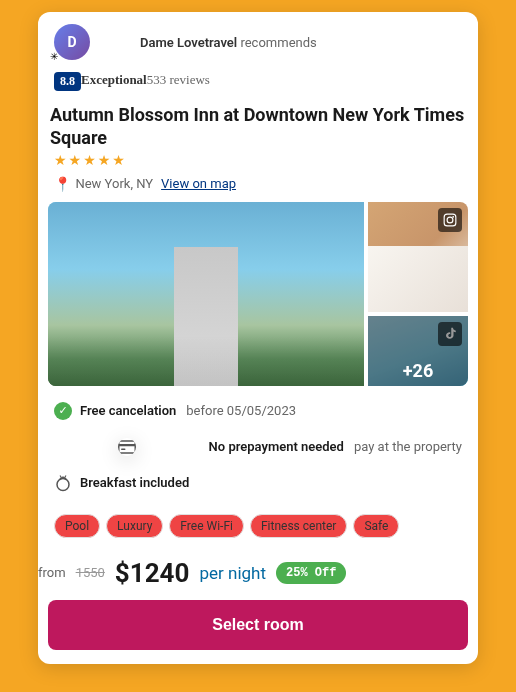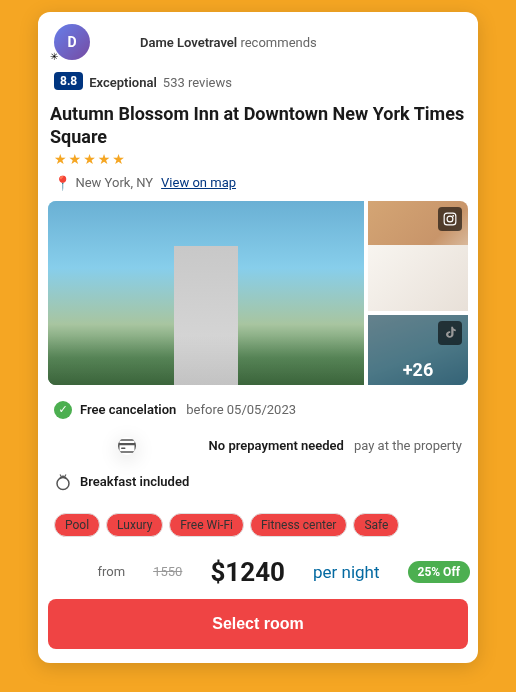--- a/index.html
+++ b/index.html
@@ -55,23 +55,24 @@
       padding-left: 42px;
     }
     .recommender-text strong {
       font-weight: 600;
     }
     .recommender-text span {
       color: #666;
     }
     .rating-row {
       display: flex;
-      align-items: flex-end;
+      align-items: flex-start;
       padding: 4px 16px 8px;
-      gap: 6px;
+      gap: 0;
+      font-family: Liberation Serif, serif;
     }
     .rating-badge {
       background: #003580;
       color: white;
       font-size: 12px;
       font-weight: 700;
       padding: 2px 6px;
       border-radius: 4px;
     }
     .rating-label {
@@ -267,23 +268,22 @@
       color: #333;
       font-size: 12px;
       padding: 4px 10px;
       border-radius: 20px;
       white-space: nowrap;
       border: 1px solid #e0e0e0;
     }
     .price-section {
       display: flex;
       align-items: center;
-      justify-content: flex-end;
-      padding: 8px 8px 12px;
-      gap: 28px;
+      padding: 8px 0 12px;
+      gap: 10px;
     }
     .price-from {
       font-size: 13px;
       color: #666;
     }
     .price-original {
       font-size: 13px;
       color: #999;
       text-decoration: line-through;
     }
@@ -296,24 +296,25 @@
       font-size: 17px;
       color: #0369a1;
     }
     .discount-badge {
       background: #4caf50;
       color: white;
       font-size: 12px;
       font-weight: 700;
       padding: 4px 10px;
       border-radius: 20px;
+      font-family: Liberation Mono, monospace;
     }
     .select-btn {
       margin: 0 10px 14px;
-      background: #ef4444;
+      background: #be185d;
       color: white;
       border: none;
       border-radius: 8px;
       padding: 16px;
       width: calc(100% - 20px);
       font-size: 16px;
       font-weight: 600;
       cursor: pointer;
       text-align: center;
     }

